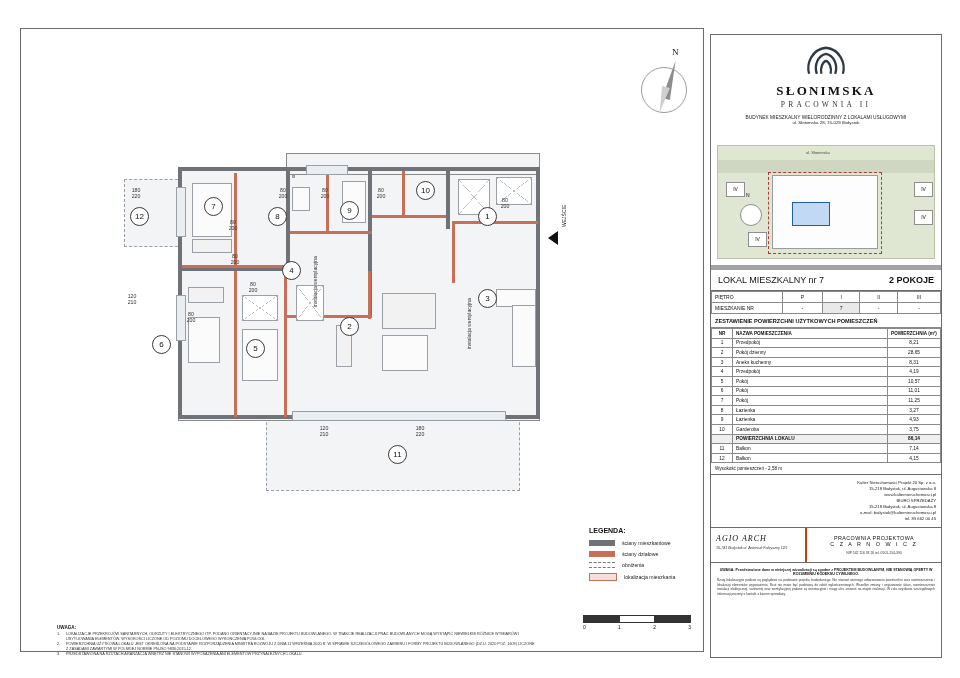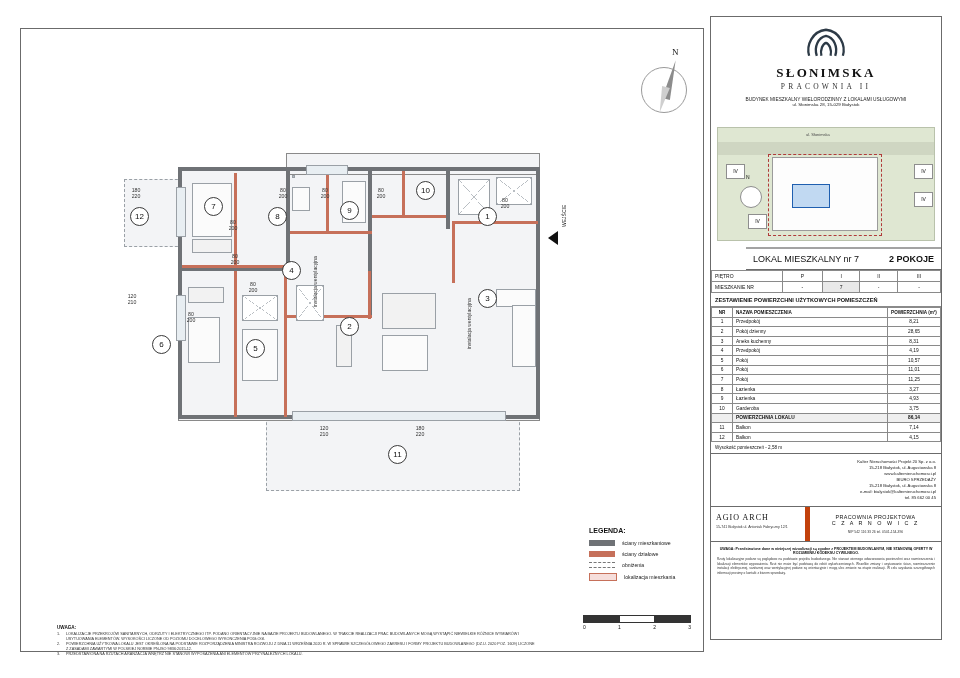--- a/index.html
+++ b/index.html
@@ -51,39 +51,39 @@
   .scalebar .bars .f{background:#333;}
   .scalebar .nums{display:flex;justify-content:space-between;font-size:5px;margin-top:1px;}
 
   
   .notes{position:absolute;left:36px;top:596px;width:480px;}
   .notes .h{font-size:4.6px;font-weight:bold;margin-bottom:2px;}
   .notes .ln{font-size:3.8px;line-height:5px;color:#333;display:flex;}
   .notes .ln span.n{width:9px;flex:none;}
 
   
-  .panel{position:absolute;left:710px;top:16px;width:230px;height:622px;border:1px solid #6b6b6b;background:#fff;}
+  .panel{position:absolute;left:710px;top:34px;width:230px;height:622px;border:1px solid #6b6b6b;background:#fff;}
   .logo{position:relative;height:108px;text-align:center;}
   .logo .mark{margin:8px auto 2px;width:46px;height:34px;}
   .logo .nm{font-size:13px;letter-spacing:2.2px;font-weight:bold;font-family:"Liberation Serif",serif;}
   .logo .nm2{font-size:7.5px;letter-spacing:3.2px;font-family:"Liberation Serif",serif;color:#333;margin-top:1px;}
   .logo .sub{font-size:4.8px;margin-top:6px;color:#222;}
   .logo .sub2{font-size:4.4px;color:#222;}
 
   .sitemap{position:relative;margin:2px 6px 0;height:112px;background:#dfe7d2;border:1px solid #b9c2ab;overflow:hidden;}
   .sitemap .street{position:absolute;background:#cfd6c2;}
   .sitemap .streetlbl{position:absolute;font-size:4px;color:#4a4a4a;}
   .sitemap .blockwhite{position:absolute;background:#fdfdfd;border:1px solid #9b9b9b;}
   .sitemap .ivbox{position:absolute;width:17px;height:13px;background:#fff;border:1px solid #8e8e8e;font-size:5px;line-height:13px;text-align:center;}
   .sitemap .dashred{position:absolute;border:1px dashed #b03a3a;}
   .sitemap .hl{position:absolute;border:1.4px solid #1f5fb0;background:rgba(80,150,220,.35);}
   .sitemap .ncirc{position:absolute;width:20px;height:20px;border:1px solid #8e8e8e;border-radius:50%;background:#fff;}
   .sitemap .nlbl{position:absolute;font-size:5px;}
 
-  .titlerow{display:flex;justify-content:space-between;border-top:2px solid #a3a3a3;border-bottom:1px solid #6b6b6b;margin-top:6px;padding:5px 7px;margin-left:35px;}
+  .titlerow{display:flex;justify-content:space-between;border-top:5px solid #a3a3a3;border-bottom:1px solid #6b6b6b;margin-top:6px;padding:5px 7px;}
   .titlerow .t1{font-size:9px;}
   .titlerow .t2{font-size:9px;font-weight:bold;}
 
   table.flr{width:100%;border-collapse:collapse;}
   table.flr td{border:.6px solid #8a8a8a;font-size:5px;padding:2px 3px;text-align:center;}
   table.flr td.lbl{text-align:left;width:64px;}
   table.flr tr td.hi{background:#e9e9e9;}
 
   .areahdr{font-size:5.6px;font-weight:bold;padding:4px 4px 3px;border-bottom:.6px solid #8a8a8a;}
   table.areas{width:100%;border-collapse:collapse;}
@@ -96,21 +96,21 @@
 
   .contact{display:flex;border-bottom:1px solid #6b6b6b;}
   .contact .left{width:84px;border-right:1px solid #6b6b6b;padding:6px 4px;text-align:center;}
   .contact .right{flex:1;padding:5px 5px;}
   .contact .right div{font-size:4.2px;line-height:6px;text-align:right;color:#222;}
   .kaltermark{width:34px;height:26px;margin:2px auto 2px;}
   .kaltertxt{font-size:9px;font-weight:bold;letter-spacing:.5px;font-family:"Liberation Serif",serif;}
   .kaltersub{font-size:4.4px;letter-spacing:.6px;color:#333;}
 
   .arch{display:flex;border-bottom:1px solid #6b6b6b;}
-  .arch .l{width:84px;border-right:5px solid #c2410c;padding:6px 5px;}
+  .arch .l{width:84px;border-right:2px solid #c2410c;padding:6px 5px;font-style:italic;}
   .arch .l .a1{font-size:8px;font-family:"Liberation Serif",serif;letter-spacing:1px;}
   .arch .l .a2{font-size:3.6px;margin-top:3px;color:#333;}
   .arch .r{flex:1;padding:7px 5px;text-align:center;}
   .arch .r .b1{font-size:5.4px;letter-spacing:.4px;}
   .arch .r .b2{font-size:5.4px;letter-spacing:2px;}
 
   .disclaimer{padding:5px 6px;}
   .disclaimer .d0{font-size:3.6px;text-align:center;font-weight:bold;}
   .disclaimer .d1{font-size:3.2px;line-height:4.4px;text-align:justify;color:#333;margin-top:2px;}
 </style>

